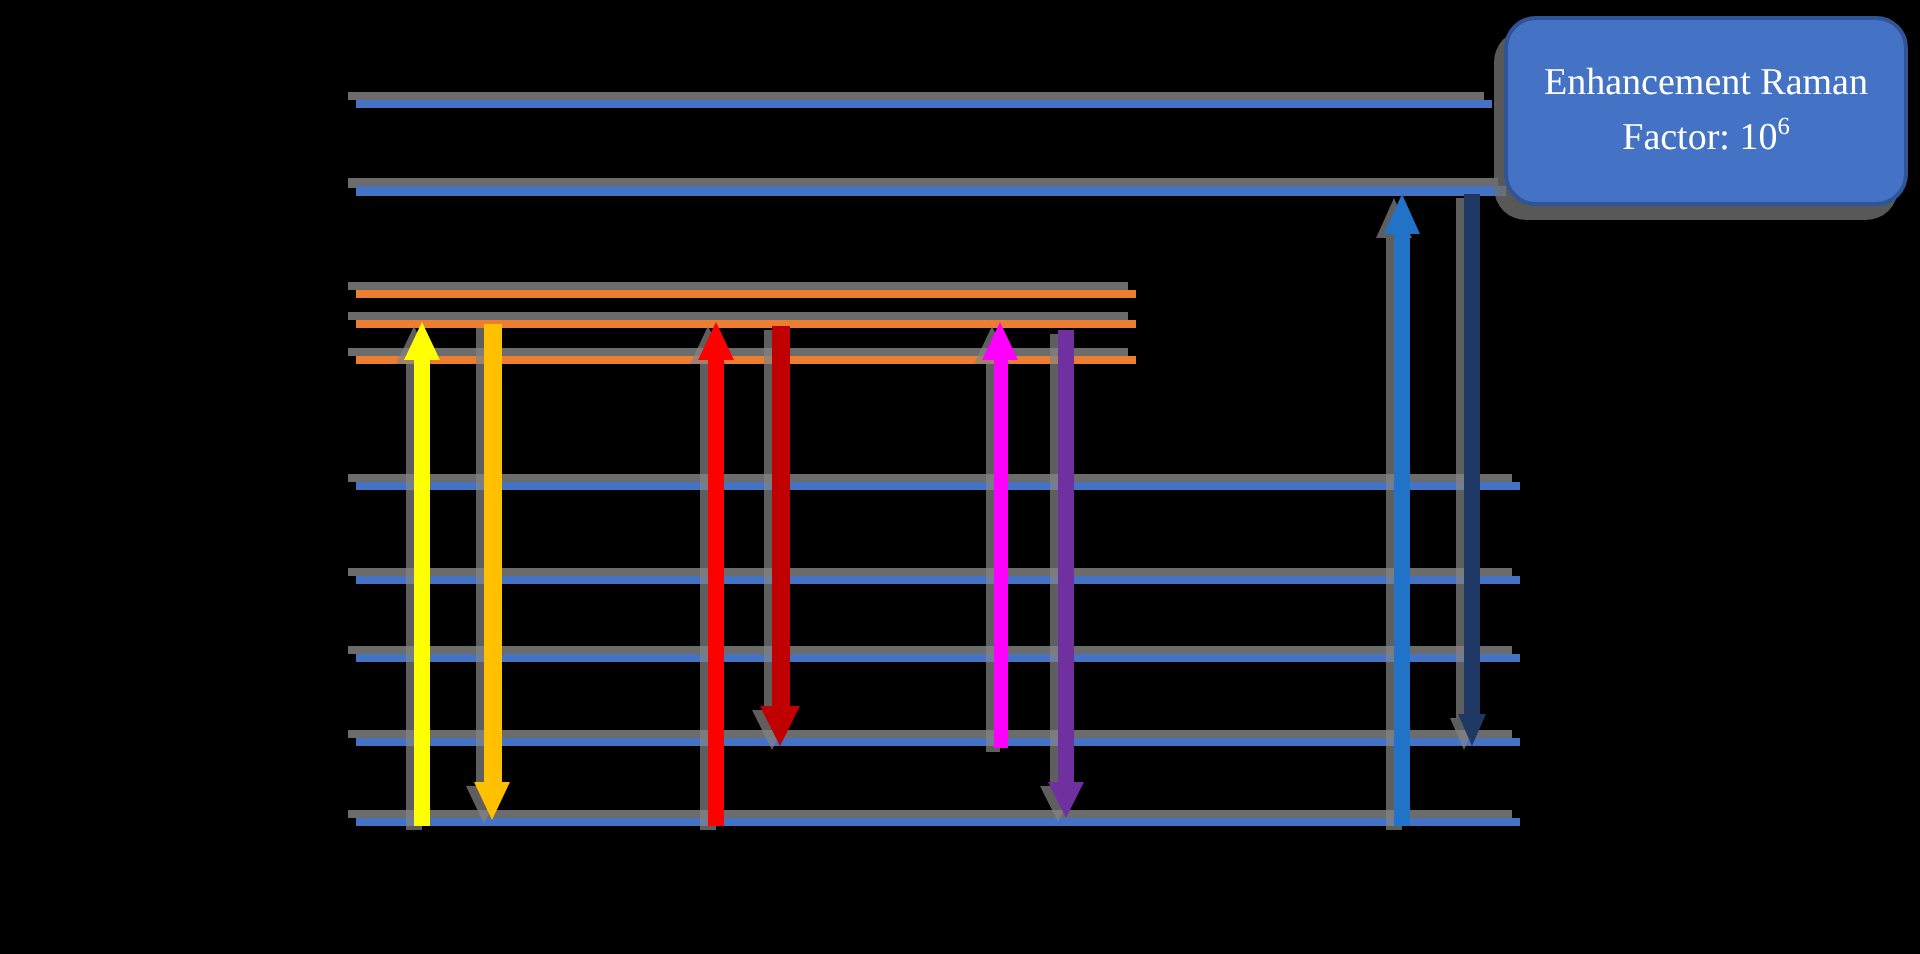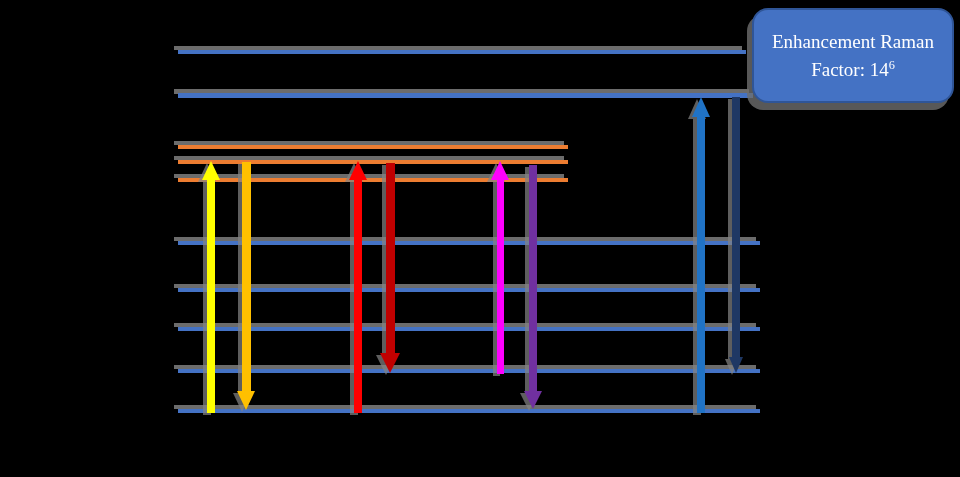--- a/index.html
+++ b/index.html
@@ -94,17 +94,17 @@
       </div>
       <div class="arrow" style="left: 728.5px; top: 97px; width: 15px; height: 276px;">
         <span class="shaft" style="width: 8px; background: rgb(31, 56, 100);"></span>
         <span class="head" style="border-left: 7.5px solid transparent; border-right: 7.5px solid transparent; border-top: 16px solid rgb(31, 56, 100);"></span>
       </div>
     </div>
 
   <div class="callout">
     <div>Enhancement Raman</div>
     <div>
-      <span>Factor: 14</span><sup>6</sup>
+      <span>Factor: 10</span><sup>6</sup>
     </div>
   </div>
 
 </div>
 
 </body></html>

